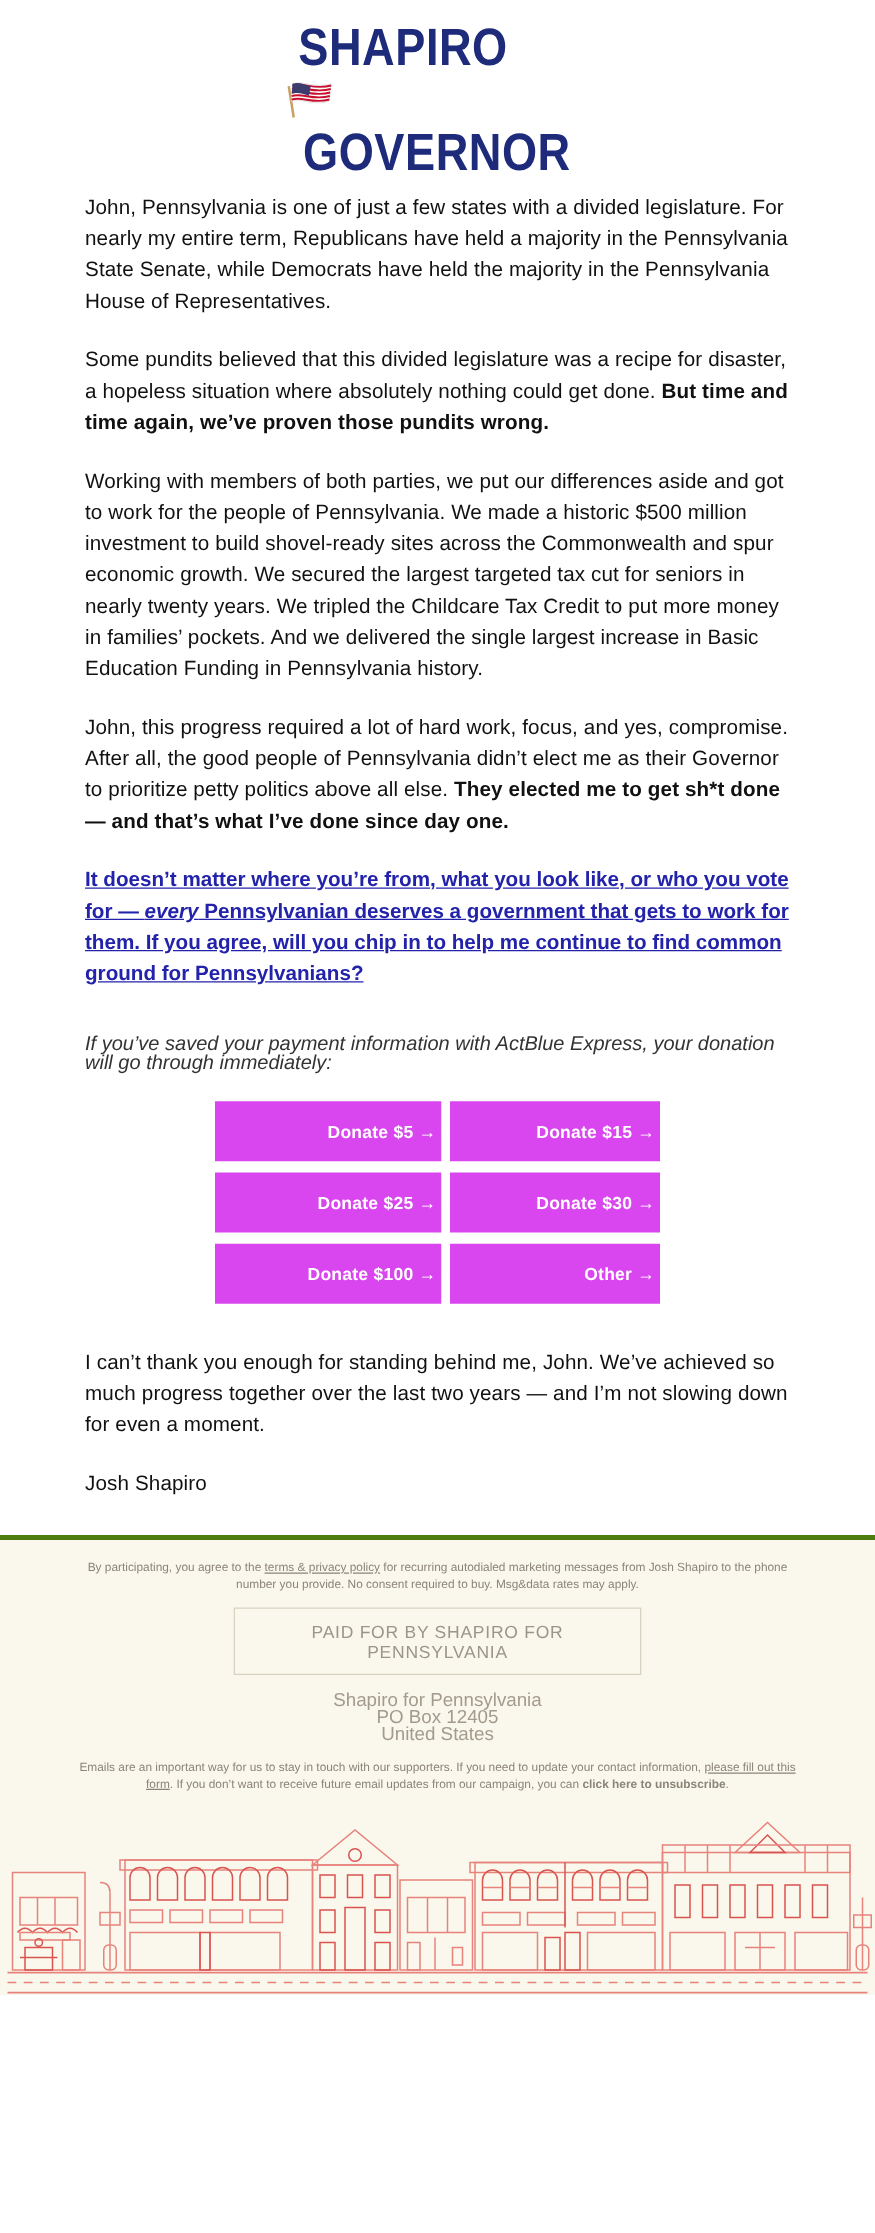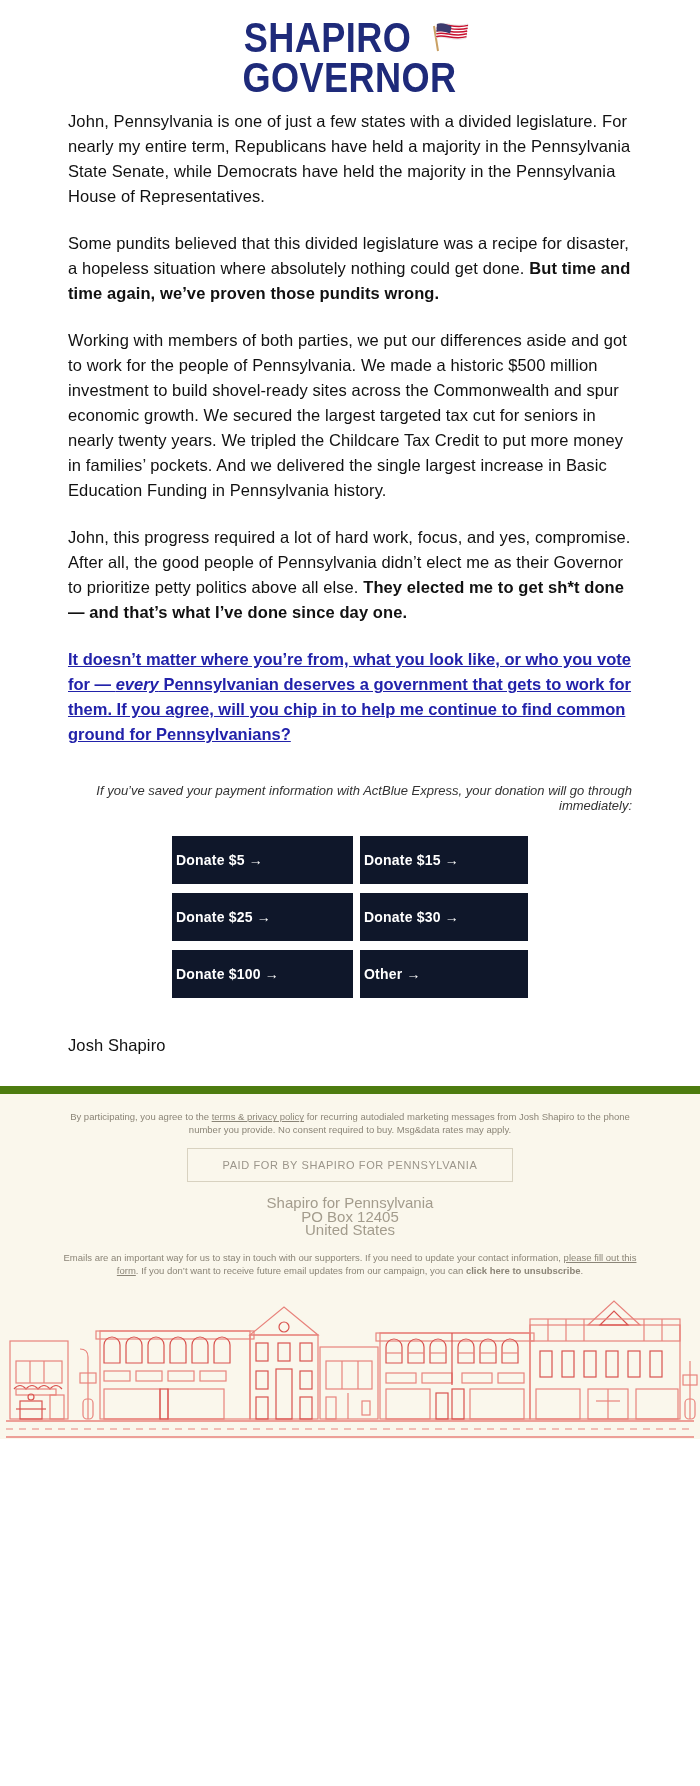--- a/index.html
+++ b/index.html
@@ -19,21 +19,21 @@
     font-family:"Liberation Sans", sans-serif;
     font-weight:bold;
     color:#1e2a7a;
     letter-spacing:0.5px;
     line-height:0.94;
     font-size:42px;
     transform:scaleX(0.86);
     transform-origin:center;
     white-space:nowrap;
   }
-  .logo-row{display:flex;align-items:flex-start;justify-content:center;gap:4px;}
+  .logo-row{display:flex;align-items:flex-start;justify-content:center;gap:4px;flex-direction:column;}
   .flag{margin-top:2px;flex:0 0 auto;}
 
   
   .body-wrap{padding:6px 68px 0 68px;}
   p.para{
     font-size:16.5px;
     line-height:25px;
     margin:0 0 22px 0;
     color:#111111;
     letter-spacing:0.1px;
@@ -45,75 +45,75 @@
     font-size:16.5px;
     line-height:25px;
     font-weight:bold;
     color:#2222aa;
     text-decoration:underline;
     margin:0 0 36px 0;
   }
   a.ask i{font-style:italic;}
 
   .express{
-    font-size:13px;
+    font-size:16px;
     font-style:italic;
     color:#333333;
-    text-align:right;
+    text-align:left;
     margin:8px 0 14px 0;
     line-height:15px;
   }
 
   
   .btn-grid{
     width:370px;
     margin:0 auto 26px auto;
     border-collapse:separate;
     border-spacing:7px 9px;
   }
   .btn-grid td{padding:0;}
   .dbtn{
     display:block;
-    background:#0f172a;
+    background:#d946ef;
     color:#ffffff;
     text-decoration:none;
-    text-align:left;
+    text-align:right;
     font-size:14px;
     font-weight:bold;
     letter-spacing:0.2px;
     padding:16px 4px;
     line-height:16px;
   }
 
   .signoff{margin-top:6px;}
   .sig{margin-bottom:34px;}
 
   
   .footer{
     background:#faf7ec;
-    border-top:8px solid #4d7c0f;
+    border-top:4px solid #4d7c0f;
     padding:16px 0 0 0;
     margin-top:28px;
   }
   .fine{
     font-size:9.5px;
     line-height:13px;
     color:#8b8577;
     text-align:center;
     padding:0 56px;
     margin:0 0 12px 0;
   }
   .fine a,.fine u{color:#8b8577;text-decoration:underline;}
   .fine b{font-weight:bold;color:#8b8577;}
   .paidbox{
     width:316px;
     margin:0 auto 14px auto;
     border:1px solid #d8d2c0;
     text-align:center;
-    font-size:11px;
+    font-size:14px;
     letter-spacing:0.6px;
     color:#9b958a;
     padding:10px 4px;
   }
   .addr{
     font-size:15px;
     line-height:13.5px;
     color:#a39c8d;
     text-align:center;
     margin:0 0 14px 0;
@@ -182,20 +182,21 @@
         <td>
               <a class="dbtn" href="#">Donate $100 →</a>
             </td>
         <td>
               <a class="dbtn" href="#">Other →</a>
             </td>
       </tr>
     </tbody>
       </table>
 
+    <p class="para signoff">I can’t thank you enough for standing behind me, John. We’ve achieved so much progress together over the last two years — and I’m not slowing down for even a moment.</p>
     <p class="para sig">Josh Shapiro</p>
 
   </div>
 
   <div class="footer">
 
     <p class="fine"><span>By participating, you agree to the </span><a href="#">terms &amp; privacy policy</a><span> for recurring autodialed marketing messages from Josh Shapiro to the phone number you provide. No consent required to buy. Msg&amp;data rates may apply.</span></p>
 
     <div class="paidbox">PAID FOR BY SHAPIRO FOR PENNSYLVANIA</div>
 

